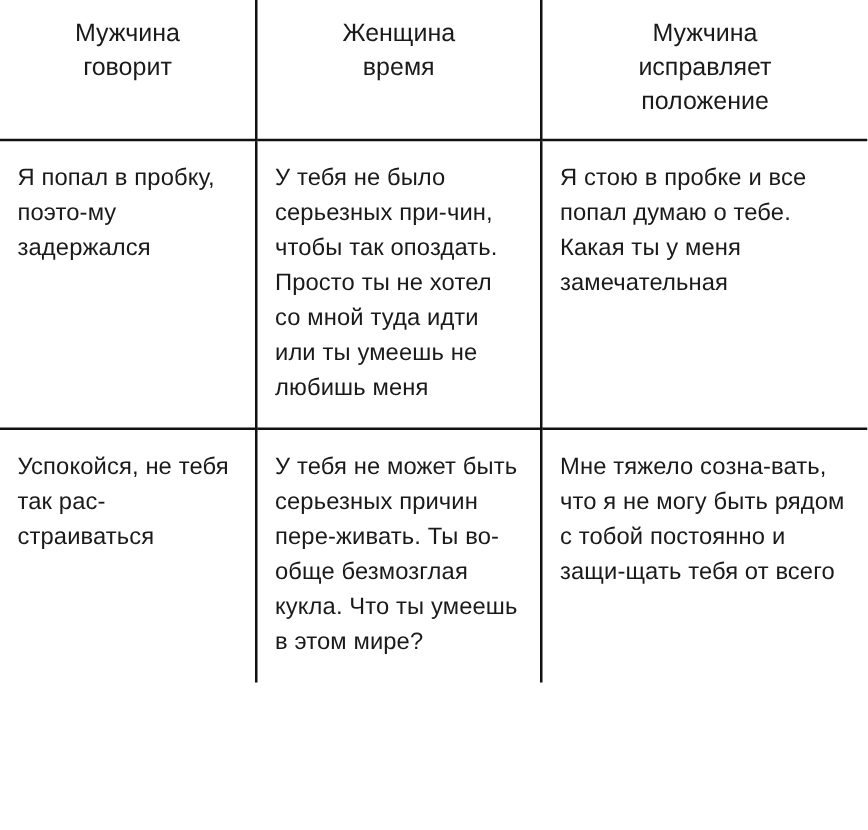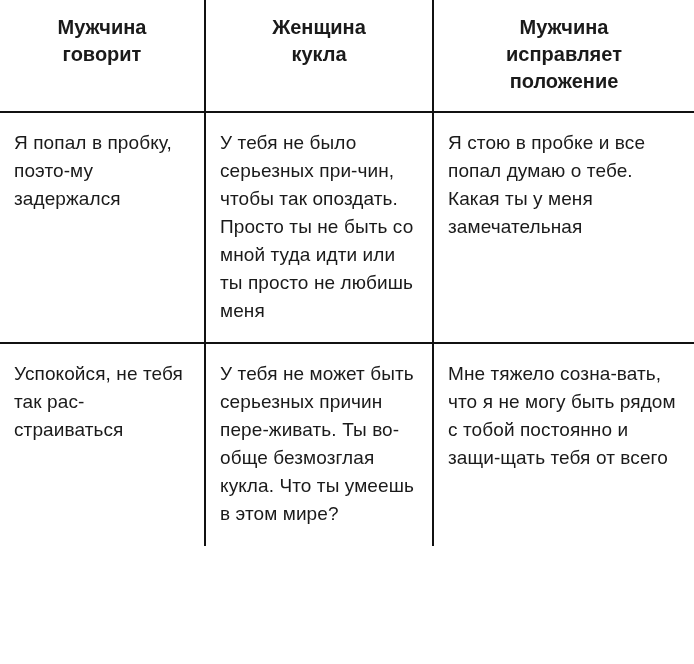--- a/index.html
+++ b/index.html
@@ -45,21 +45,21 @@
   }
   table.comparison-table tr th:last-child,
   table.comparison-table tr td:last-child {
     border-right: none;
   }
   table.comparison-table tr:last-child td {
     border-bottom: none;
   }
 
   thead th {
-    font-weight: bold;
+    font-weight: normal;
     font-size: 20px;
     line-height: 1.35;
     padding-top: 22px;
     padding-bottom: 22px;
   }
   tbody td {
     font-weight: normal;
     font-size: 19px;
     line-height: 1.47;
     text-align: left;
@@ -84,36 +84,36 @@
       <col class="col-3">
     </colgroup>
     <thead>
       <tr>
         <th>
             <span class="cell-text">Мужчина
 говорит</span>
           </th>
         <th>
             <span class="cell-text">Женщина
-кукла</span>
+время</span>
           </th>
         <th>
             <span class="cell-text">Мужчина
 исправляет
 положение</span>
           </th>
       </tr>
     </thead>
     <tbody>
       <tr class="row-1">
         <td>
             <span class="cell-text">Я попал в пробку, поэто-му задержался</span>
           </td>
         <td>
-            <span class="cell-text">У тебя не было серьезных при-чин, чтобы так опоздать. Просто ты не быть со мной туда идти или ты просто не любишь меня</span>
+            <span class="cell-text">У тебя не было серьезных при-чин, чтобы так опоздать. Просто ты не хотел со мной туда идти или ты умеешь не любишь меня</span>
           </td>
         <td>
             <span class="cell-text">Я стою в пробке и все попал думаю о тебе. Какая ты у меня замечательная</span>
           </td>
       </tr>
       <tr class="row-2">
         <td>
             <span class="cell-text">Успокойся, не тебя так рас-страиваться</span>
           </td>
         <td>

